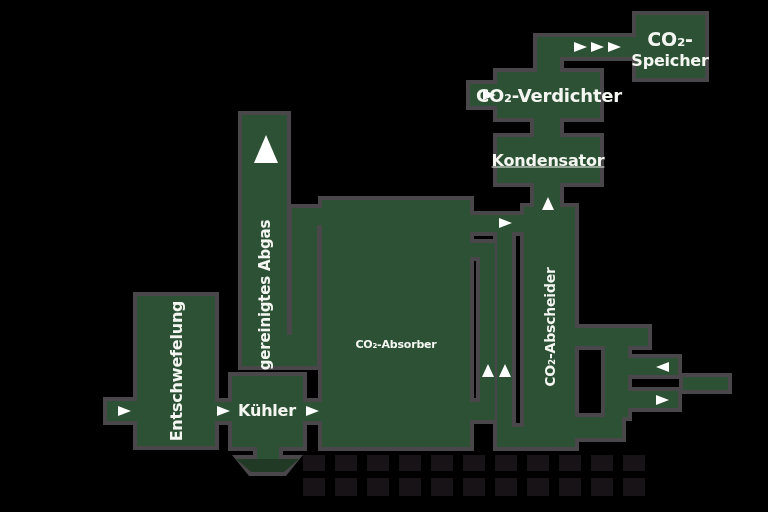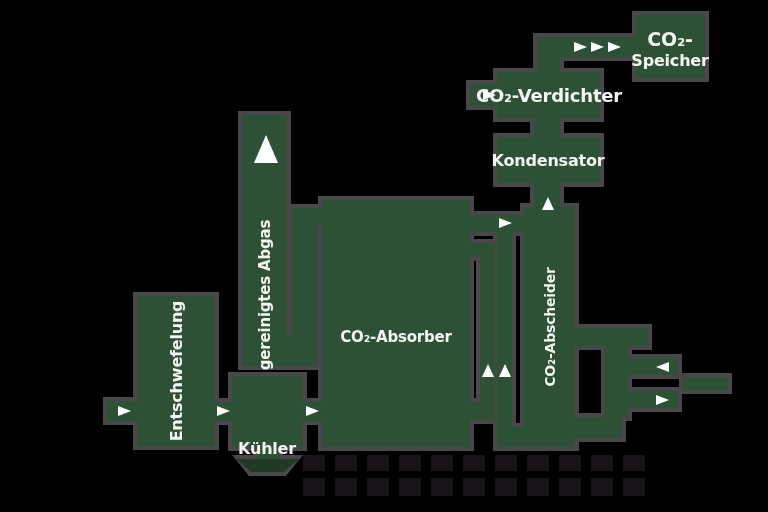--- a/index.html
+++ b/index.html
@@ -105,21 +105,21 @@
     <div class="arrow" style="border-bottom: 13px solid rgb(255, 255, 255); border-left: 6.5px solid transparent; border-right: 6.5px solid transparent; left: 481.5px; top: 363.5px;"></div>
     <div class="arrow" style="border-bottom: 13px solid rgb(255, 255, 255); border-left: 6.5px solid transparent; border-right: 6.5px solid transparent; left: 498.5px; top: 363.5px;"></div>
     <div class="arrow" style="border-bottom: 13px solid rgb(255, 255, 255); border-left: 6.5px solid transparent; border-right: 6.5px solid transparent; left: 541.5px; top: 196.5px;"></div>
     <div class="arrow" style="border-left: 13px solid rgb(255, 255, 255); border-top: 5px solid transparent; border-bottom: 5px solid transparent; left: 482.5px; top: 90px;"></div>
     <div class="arrow" style="border-left: 13px solid rgb(255, 255, 255); border-top: 5px solid transparent; border-bottom: 5px solid transparent; left: 573.5px; top: 42px;"></div>
     <div class="arrow" style="border-left: 13px solid rgb(255, 255, 255); border-top: 5px solid transparent; border-bottom: 5px solid transparent; left: 590.5px; top: 42px;"></div>
     <div class="arrow" style="border-left: 13px solid rgb(255, 255, 255); border-top: 5px solid transparent; border-bottom: 5px solid transparent; left: 607.5px; top: 42px;"></div>
     <div class="arrow" style="border-right: 13px solid rgb(255, 255, 255); border-top: 5px solid transparent; border-bottom: 5px solid transparent; left: 655.5px; top: 362px;"></div>
     <div class="arrow" style="border-left: 13px solid rgb(255, 255, 255); border-top: 5px solid transparent; border-bottom: 5px solid transparent; left: 655.5px; top: 395px;"></div>
     <div class="label vertical" style="left: 176px; top: 371px; font-size: 16px; color: rgb(244, 246, 241);">Entschwefelung</div>
-    <div class="label" style="left: 267px; top: 410px; font-size: 16px; color: rgb(244, 246, 241); margin-top: 38px;">Kühler</div>
+    <div class="label" style="left: 267px; top: 410px; font-size: 16px; color: rgb(244, 246, 241);">Kühler</div>
     <div class="label vertical" style="left: 265px; top: 295px; font-size: 15px; color: rgb(244, 246, 241);">gereinigtes Abgas</div>
-    <div class="label" style="left: 396px; top: 337px; font-size: 15px; color: rgb(244, 246, 241);">CO₂-Absorber</div>
+    <div class="label" style="left: 396px; top: 344px; font-size: 11px; color: rgb(244, 246, 241);">CO₂-Absorber</div>
     <div class="label vertical" style="left: 550px; top: 327px; font-size: 14px; color: rgb(244, 246, 241);">CO₂-Abscheider</div>
-    <div class="label" style="left: 548px; top: 160px; font-size: 16px; color: rgb(244, 246, 241);">Kondensator</div>
+    <div class="label" style="left: 548px; top: 160px; font-size: 16px; color: rgb(244, 246, 241); text-decoration: underline;">Kondensator</div>
     <div class="label" style="left: 549px; top: 95px; font-size: 18px; color: rgb(244, 246, 241);">CO₂-Verdichter</div>
     <div class="label" style="left: 670px; top: 39px; font-size: 19px; color: rgb(244, 246, 241);">CO₂-</div>
     <div class="label" style="left: 670px; top: 60px; font-size: 16px; color: rgb(244, 246, 241); text-align: center;">Speicher</div>
   </div>
 
 </body></html>

